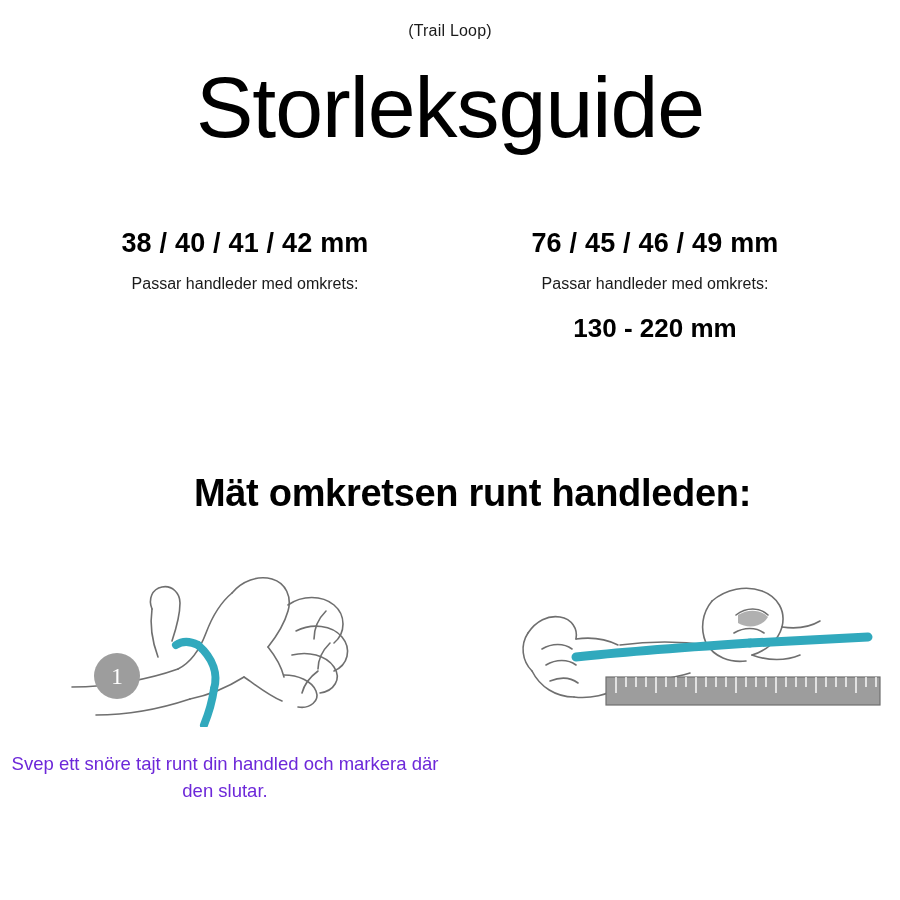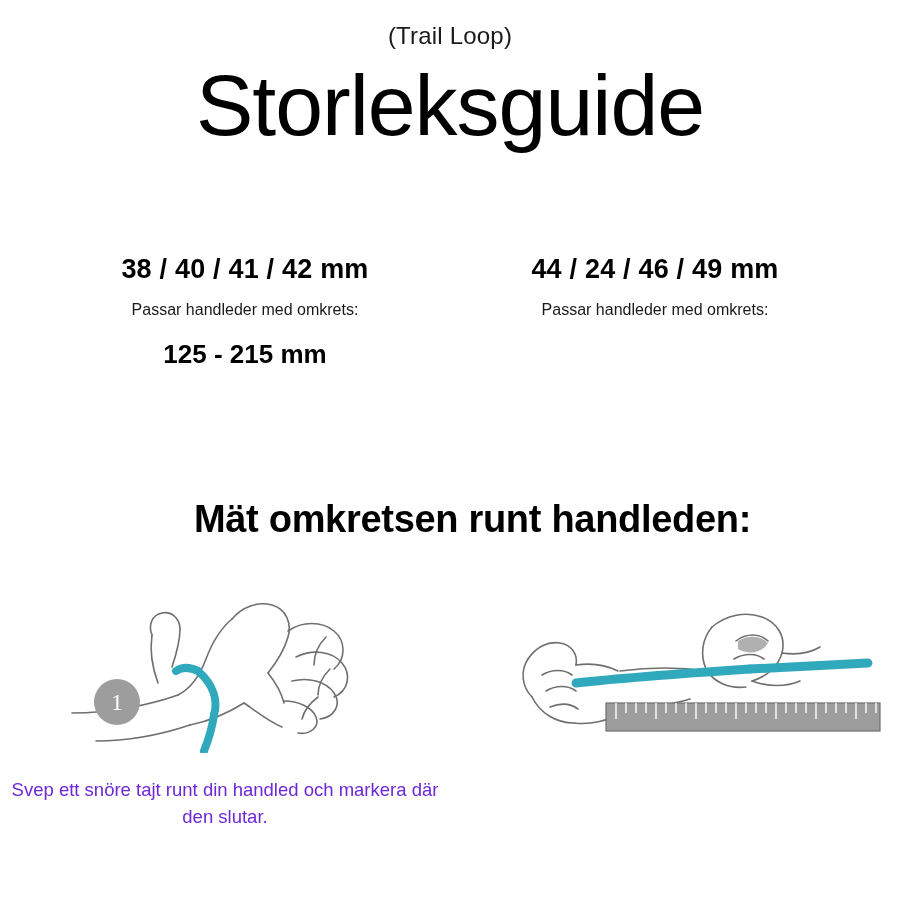--- a/index.html
+++ b/index.html
@@ -15,37 +15,37 @@
     overflow: hidden;
     position: relative;
   }
   .page {
     width: 900px;
     height: 900px;
     position: relative;
   }
   .subtitle {
     text-align: center;
-    font-size: 24px;
+    font-size: 16px;
     color: #1a1a1a;
     margin-top: 22px;
     letter-spacing: 0.2px;
   }
   .main-title {
     text-align: center;
     font-size: 86px;
     font-weight: 400;
     letter-spacing: -1px;
-    margin-top: 10px;
+    margin-top: 22px;
     line-height: 1.05;
     color: #000000;
   }
   .sizes {
     display: flex;
-    margin-top: 104px;
+    margin-top: 76px;
     padding: 0 40px;
   }
   .size-col {
     flex: 1;
     text-align: center;
   }
   .size-col .models {
     font-size: 27px;
     font-weight: bold;
     color: #000;
@@ -112,25 +112,25 @@
 
 <div class="page">
 
   <div class="subtitle">(Trail Loop)</div>
   <h1 class="main-title">Storleksguide</h1>
 
   <div class="sizes">
     <div class="size-col">
       <div class="models">38 / 40 / 41 / 42 mm</div>
       <div class="fits">Passar handleder med omkrets:</div>
-      <div class="range">125 - 215 mm</div>
     </div>
     <div class="size-col">
-      <div class="models">44 / 24 / 46 / 49 mm</div>
+      <div class="models">76 / 45 / 46 / 49 mm</div>
       <div class="fits">Passar handleder med omkrets:</div>
+      <div class="range">130 - 220 mm</div>
     </div>
   </div>
 
   <div class="measure-heading">Mät omkretsen runt handleden:</div>
 
   <div class="steps">
 
     <div class="step">
       <div class="step-art">
         <svg width="450" height="190" viewBox="0 0 450 190">

